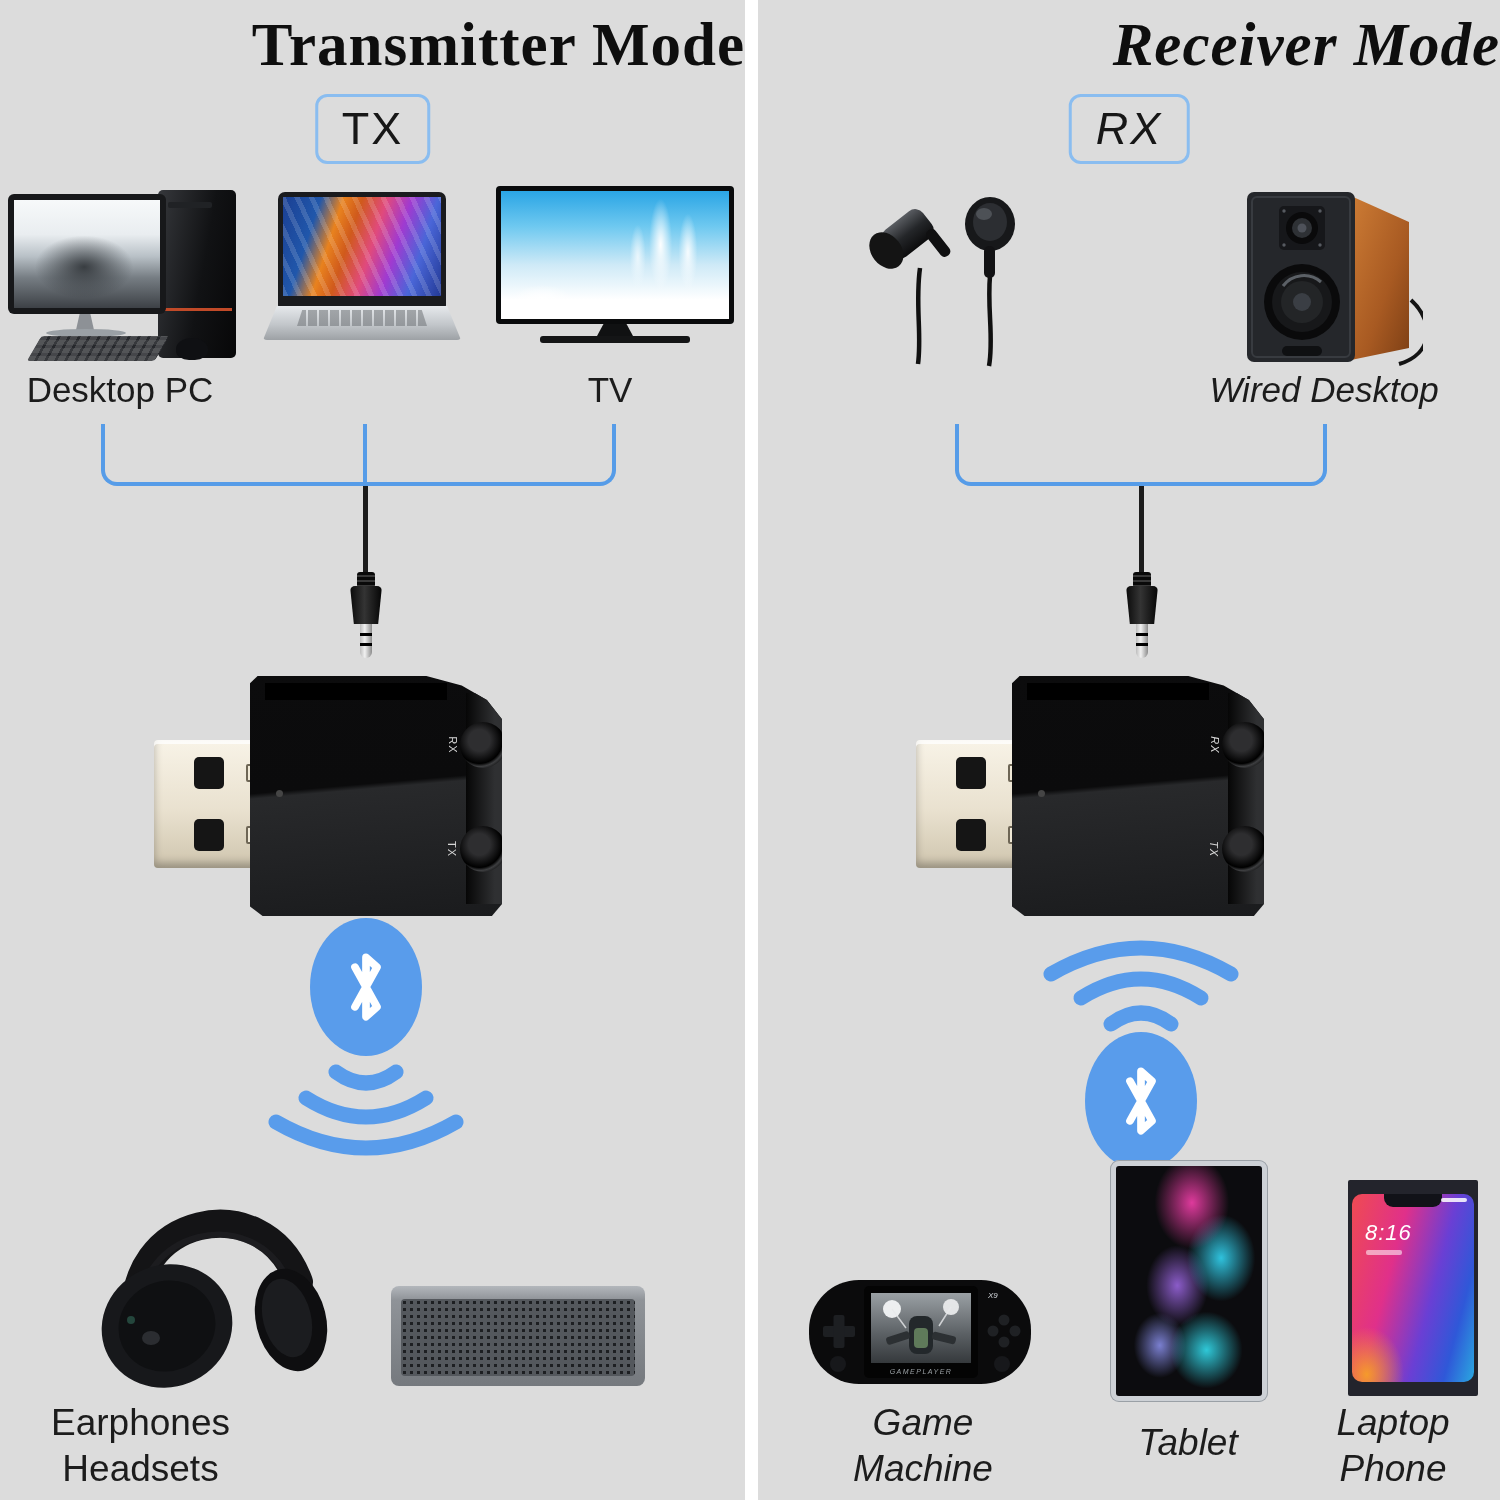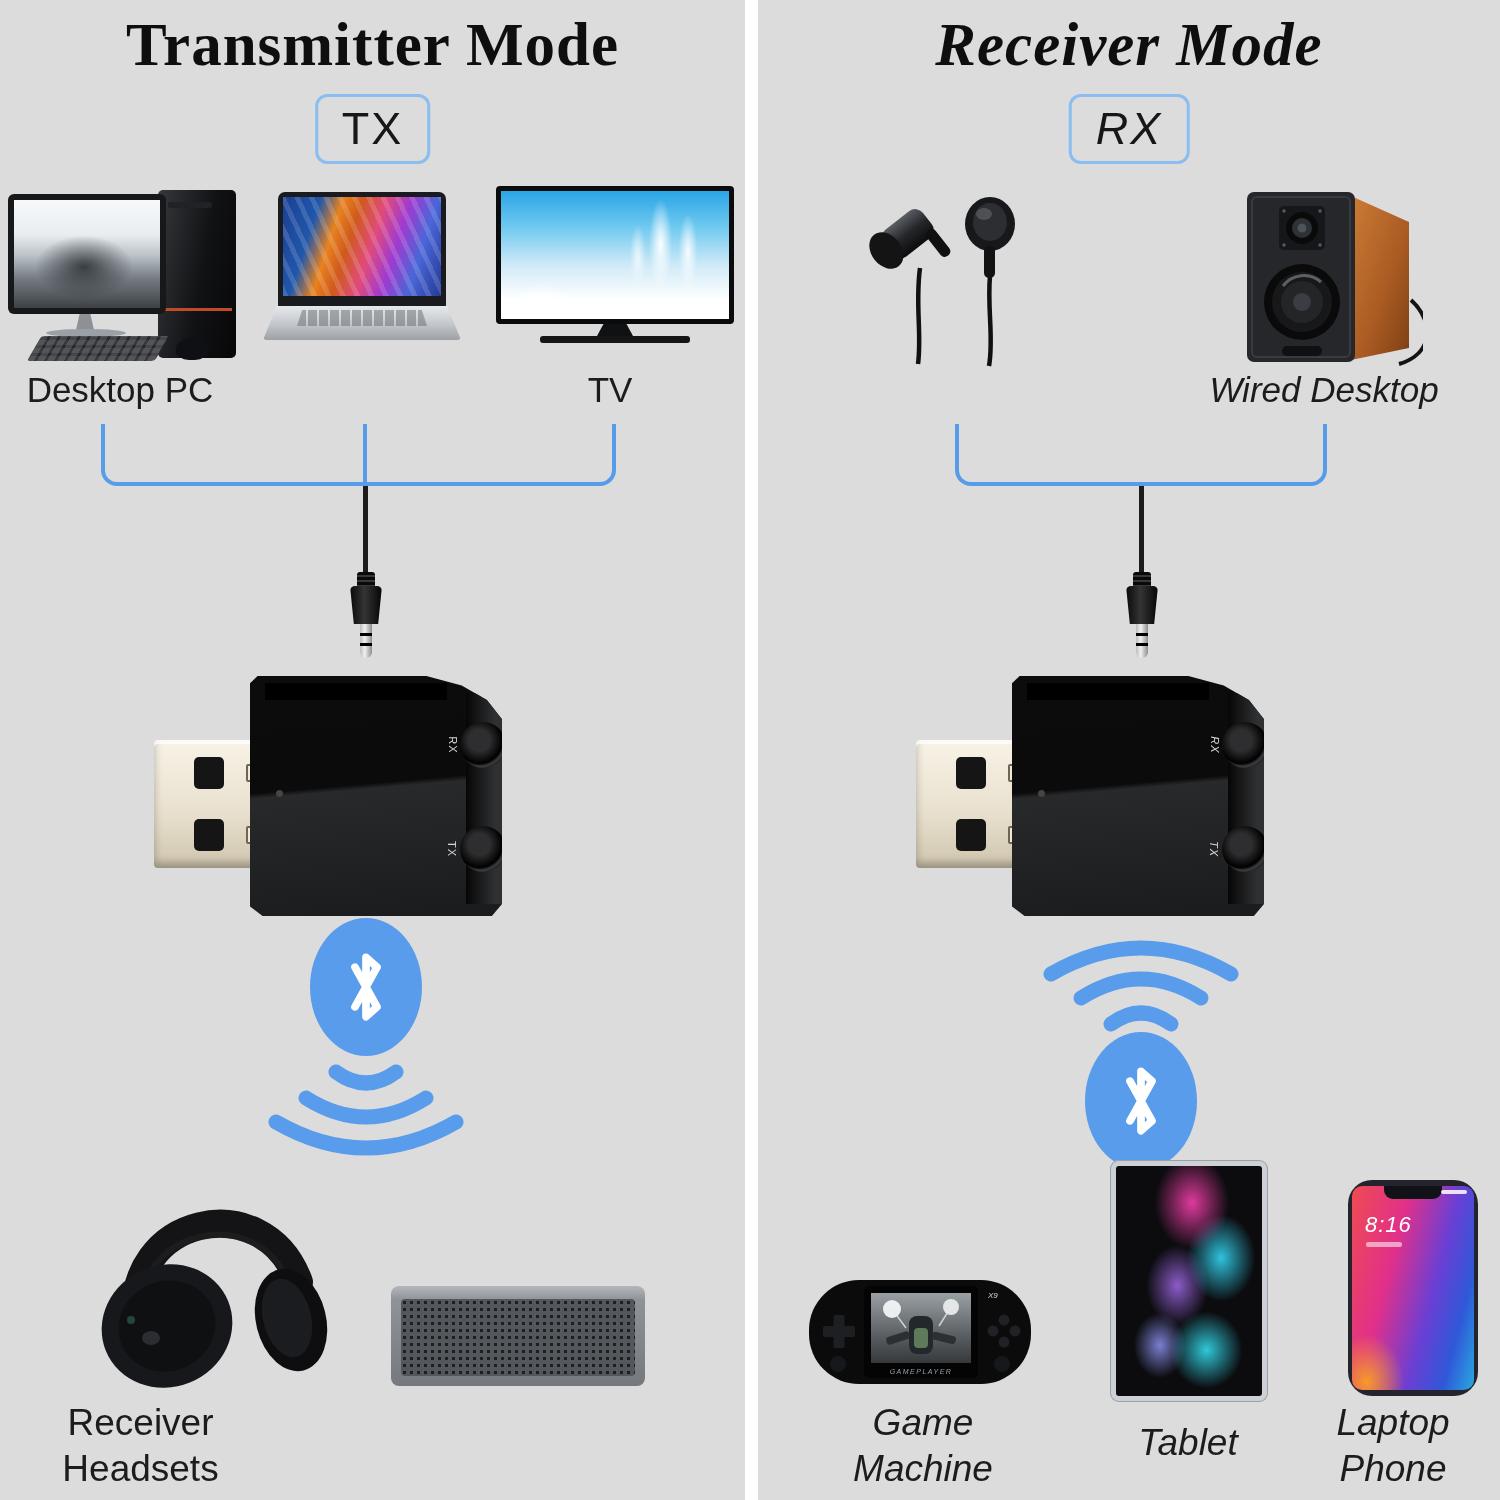--- a/index.html
+++ b/index.html
@@ -7,21 +7,21 @@
     --bluetooth-blue:#599ceb; --title-text:#0e0e0e; --label-text:#1c1c1c;
     --badge-border:#8abdf0;
   }
   *{box-sizing:border-box;margin:0;padding:0;}
   body{background:#888;font-family:"Liberation Sans","DejaVu Sans",sans-serif;}
   .canvas{position:relative;width:1500px;height:1500px;background:var(--background);overflow:hidden;margin:0 auto;}
   .divider{position:absolute;left:745px;top:0;width:13px;height:1500px;background:var(--divider);}
   .panel{position:absolute;top:0;height:1500px;}
   .panel.left{left:0;width:745px;}
   .panel.right{left:758px;width:742px;font-style:italic;}
-  .title{position:absolute;top:10px;left:0;width:100%;text-align:center;
+  .title{position:absolute;top:10px;left:0;width:100%;text-align:right;
     font-family:"Liberation Serif","DejaVu Serif",serif;font-weight:700;
     font-size:61px;color:var(--title-text);letter-spacing:1px;}
   .badge{position:absolute;top:94px;left:50%;transform:translateX(-50%);
     border:3px solid var(--badge-border);border-radius:12px;padding:6px 24px;
     font-size:45px;color:#171717;letter-spacing:2px;background:transparent;}
   .src-label,.dst-label{position:absolute;text-align:center;color:var(--label-text);}
   .src-label{font-size:35px;top:370px;white-space:nowrap;}
   .dst-label{font-size:37px;line-height:46px;top:1400px;}
   .device{position:absolute;}
 
@@ -137,21 +137,21 @@
   .tablet{width:158px;height:242px;background:#cdd1d6;border-radius:9px;padding:6px;
     box-shadow:inset 0 0 0 1px #9aa0a6;}
   .tablet-screen{width:100%;height:100%;border-radius:3px;background-color:#0c0c0f;
     background-image:radial-gradient(60px 75px at 52% 16%,#de3a9c,transparent 62%),
       radial-gradient(55px 70px at 72% 40%,#2fc2dd,transparent 62%),
       radial-gradient(50px 65px at 42% 52%,#8b5cc9,transparent 62%),
       radial-gradient(58px 62px at 62% 80%,#2fc8d8,transparent 62%),
       radial-gradient(40px 50px at 30% 78%,#7a7fd0,transparent 65%);}
 
   
-  .phone{width:130px;height:216px;background:#23242c;border-radius:24px;padding:6px 4px;}
+  .phone{width:130px;height:216px;background:#23242c;border-radius:2px;padding:14px 4px;}
   .phone-screen{position:relative;width:100%;height:100%;border-radius:10px;overflow:hidden;
     background-image:radial-gradient(55px 70px at 12% 96%,#f59a2b,transparent 68%),
       linear-gradient(105deg,#ef4b52 0%,#e0308a 34%,#6a3fd4 62%,#2f58d8 82%,#2aa8e0 100%);}
   .phone-notch{position:absolute;left:50%;top:0;transform:translateX(-50%);width:58px;height:13px;
     background:#111218;border-radius:0 0 9px 9px;}
   .phone-time{position:absolute;left:13px;top:26px;color:#fff;font-size:22px;letter-spacing:1px;}
   .phone-date{position:absolute;left:14px;top:56px;width:36px;height:5px;border-radius:2px;
     background:rgba(255,255,255,.55);}
   .phone-status{position:absolute;right:7px;top:4px;width:26px;height:4px;border-radius:2px;
     background:rgba(255,255,255,.85);}
@@ -243,21 +243,21 @@
       <ellipse cx="202" cy="148" rx="24" ry="40" fill="#1b1c1f" transform="rotate(-14 202 148)"></ellipse>
       <ellipse cx="82" cy="156" rx="66" ry="61" fill="#17181b" transform="rotate(-22 82 156)"></ellipse>
       <ellipse cx="82" cy="156" rx="49" ry="45" fill="#0f1012" transform="rotate(-22 82 156)"></ellipse>
       <ellipse cx="66" cy="168" rx="9" ry="7" fill="#2b2d31"></ellipse>
       <circle cx="46" cy="150" r="4" fill="#24463c"></circle>
     </svg>
     <div class="device bt-speaker" style="left:391px;top:1286px">
       <div class="grille"></div>
     </div>
 
-    <div class="dst-label" style="left:18px;width:245px">Receiver Headsets</div>
+    <div class="dst-label" style="left:18px;width:245px">Earphones Headsets</div>
   </section>
 
   <div class="divider"></div>
 
   <section class="panel right">
     <h1 class="title">Receiver Mode</h1>
     <div class="badge">
       <span>RX</span>
     </div>
 

